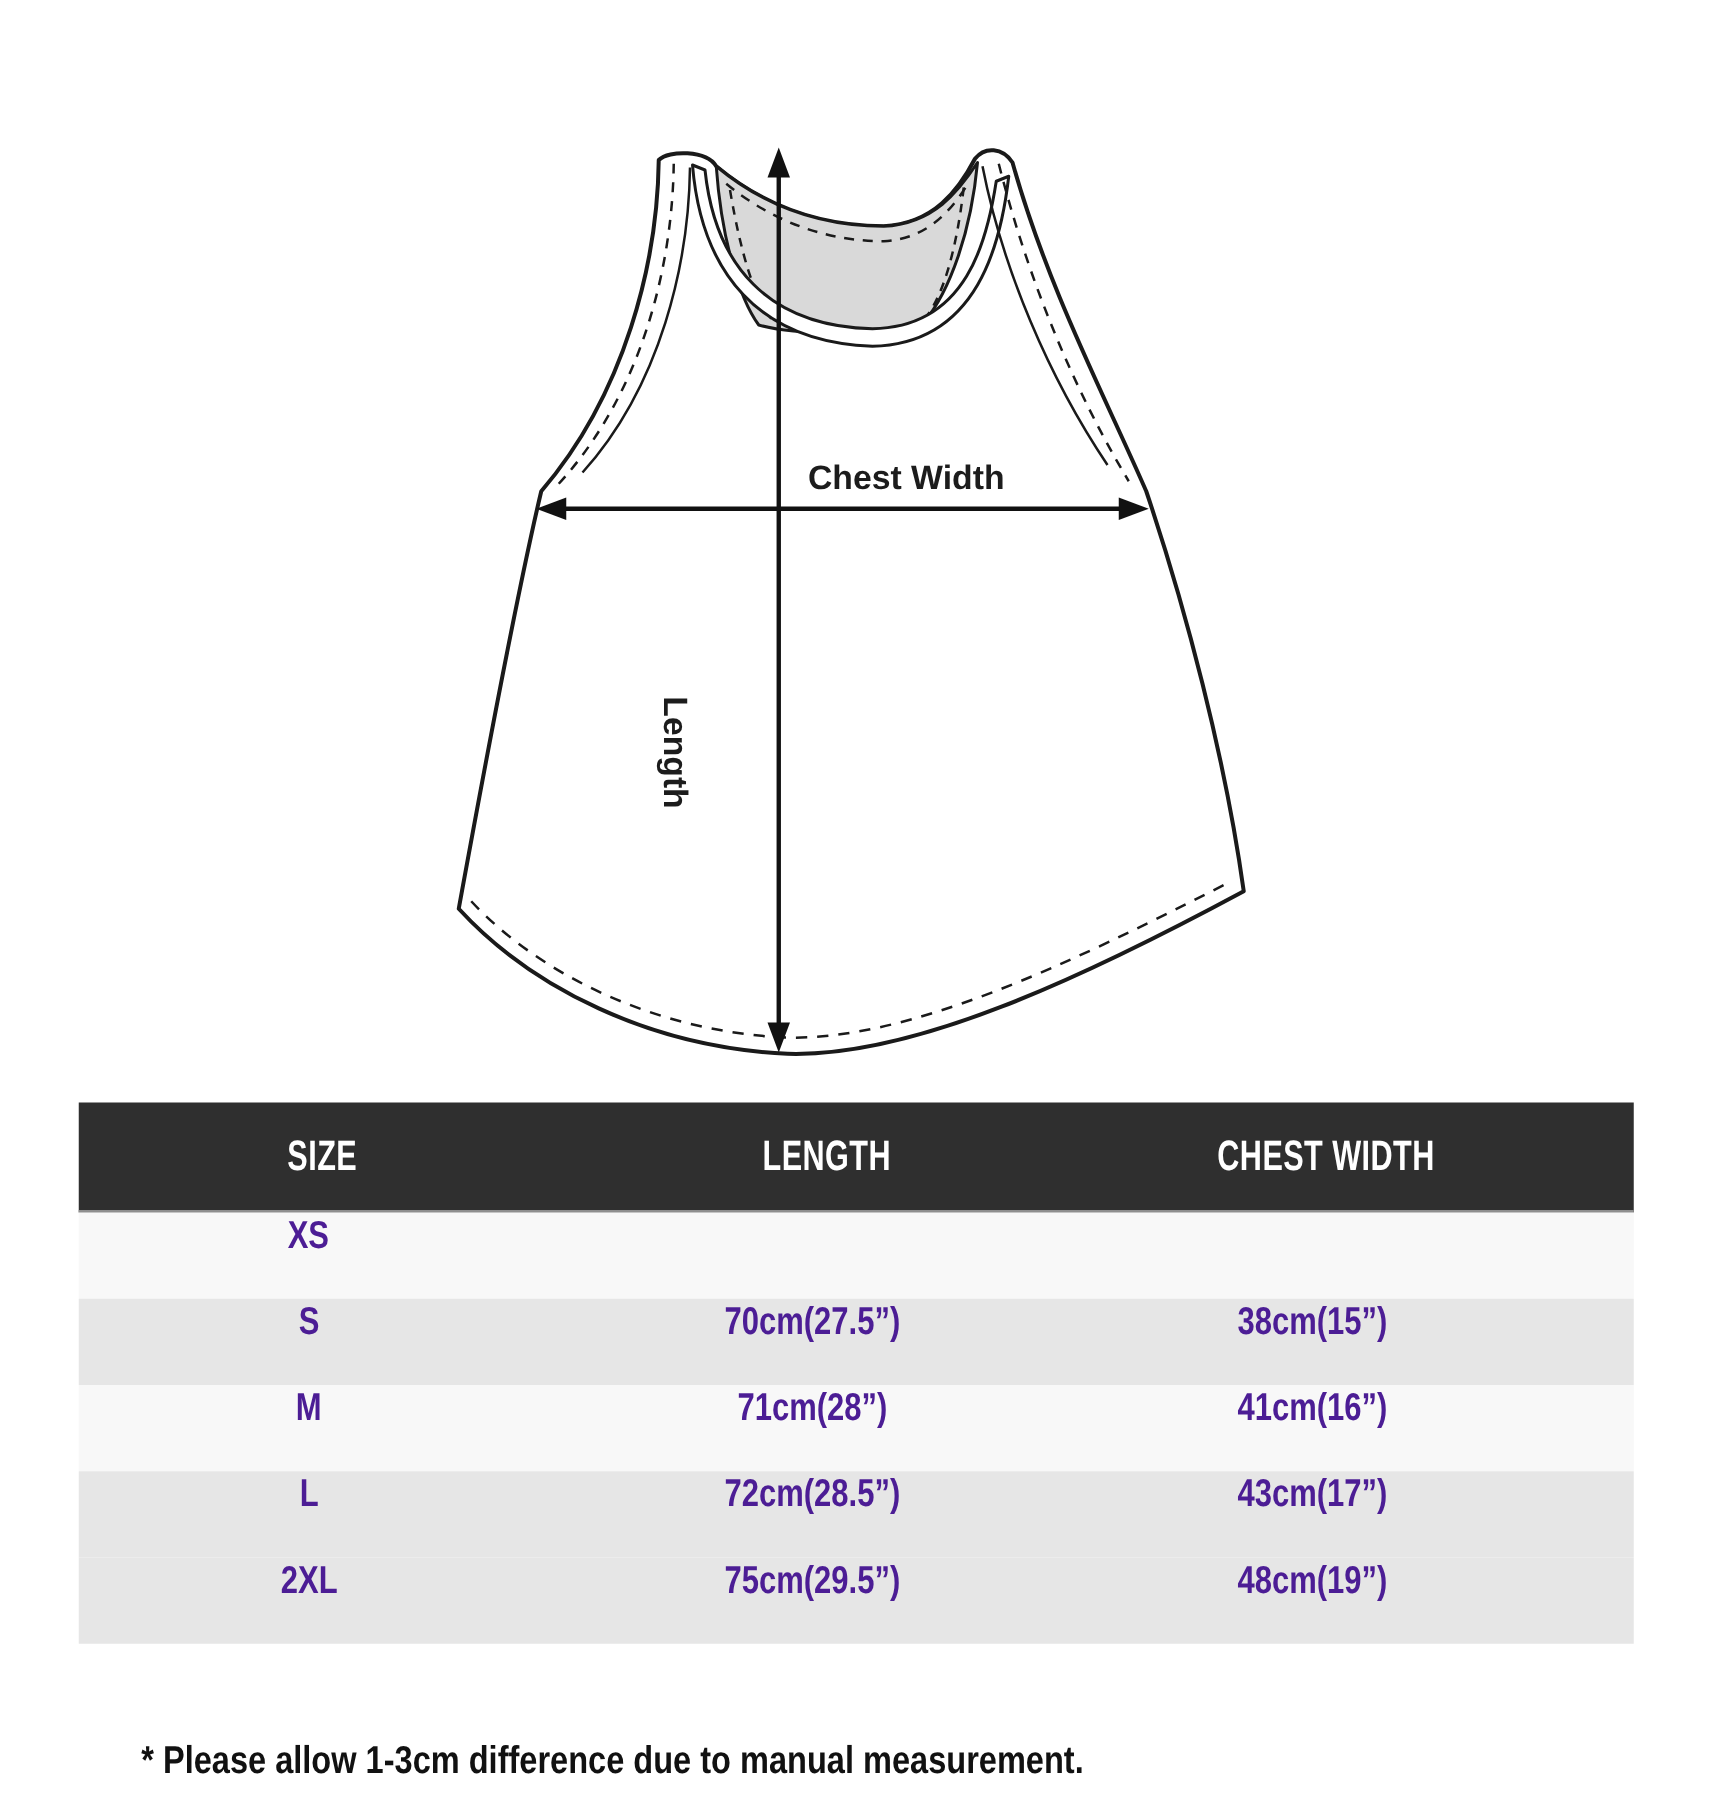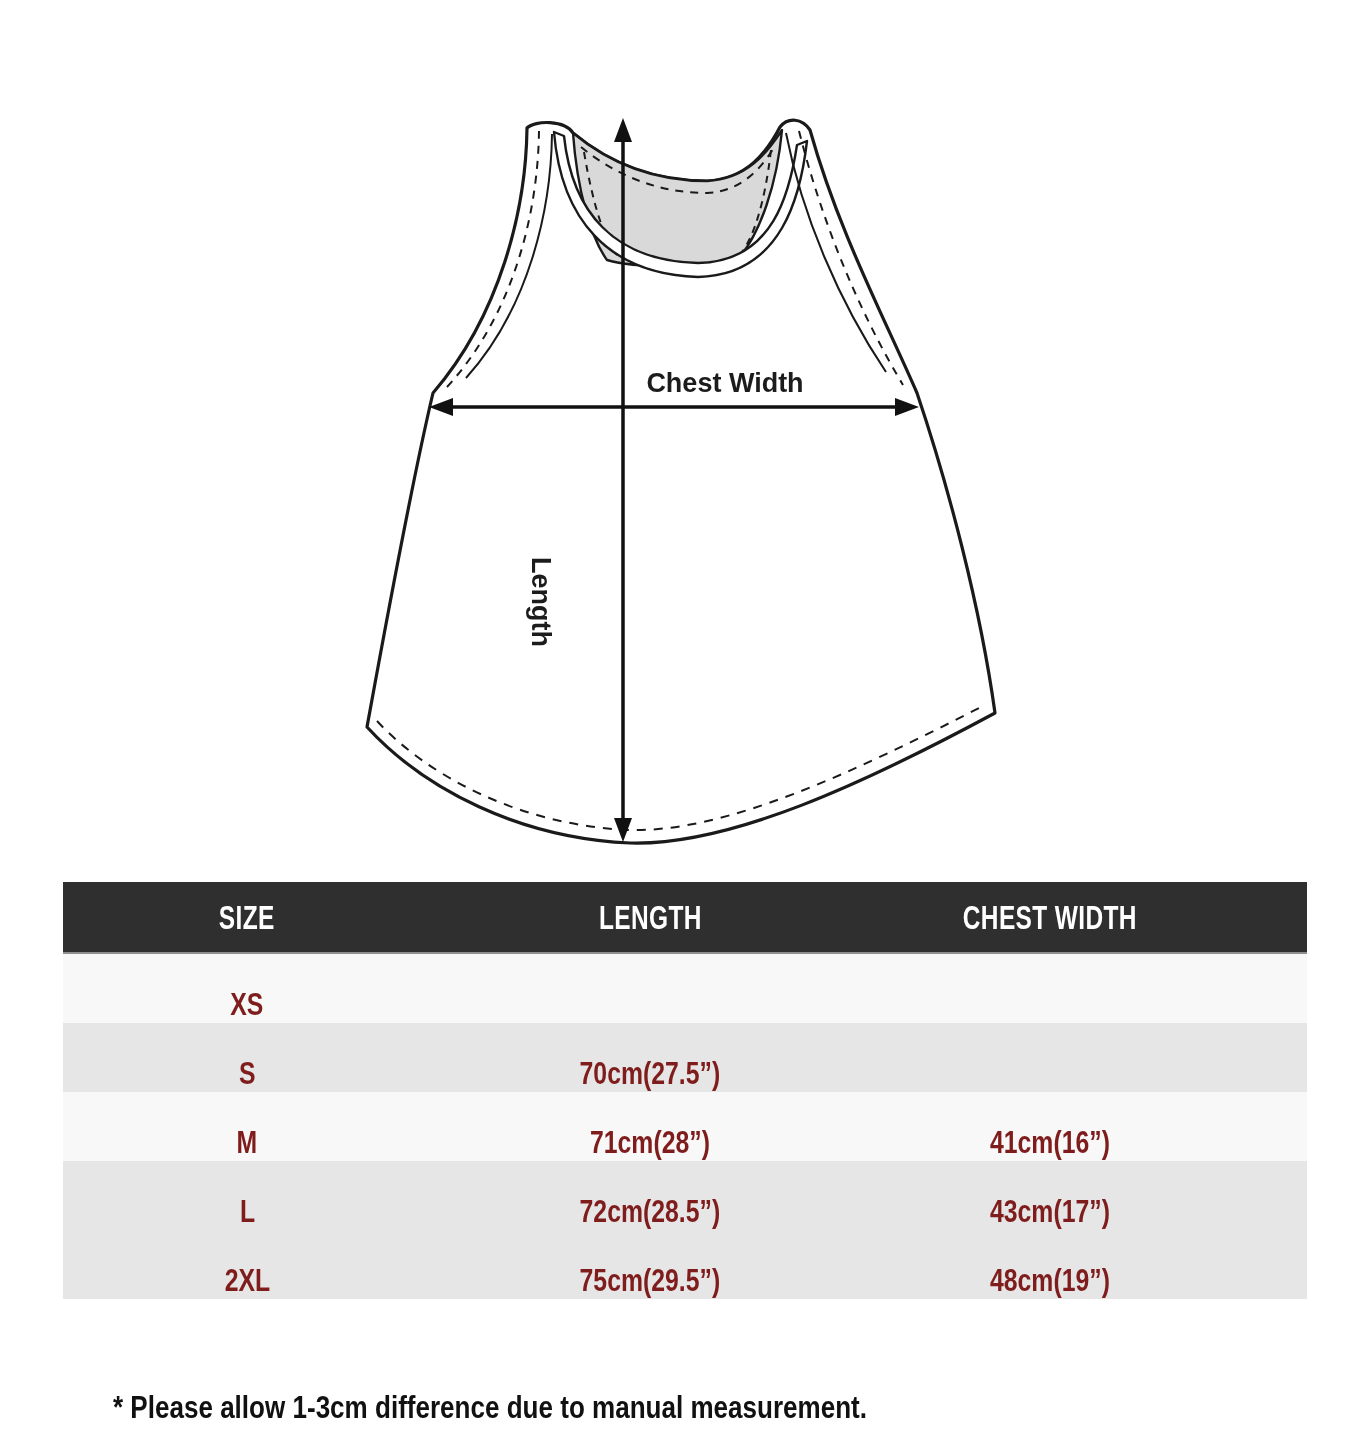--- a/index.html
+++ b/index.html
@@ -23,38 +23,38 @@
     white-space:nowrap;
   }
   .dim-label.chest { left:395px; top:293px; transform:translate(-50%,-50%); }
   .dim-label.length { left:210px; top:512px; transform:translate(-50%,-50%) rotate(90deg); }
 
   
   .size-table {
     position:absolute; left:63px; top:882px; width:1244px;
   }
   .thead {
-    height:72px; background:#2f2f2f;
+    height:88px; background:#2f2f2f;
     border-bottom:2px solid #8f8f8f;
-    display:grid; grid-template-columns:368px 438px 362px;
+    display:grid; grid-template-columns:368px 438px 362px;padding-left:11px;
   }
   .th {
     display:flex; align-items:center; justify-content:center;
     color:#ffffff; font-weight:bold; font-size:34px;
   }
   .th span { display:inline-block; transform:scaleX(0.72); white-space:nowrap; letter-spacing:0.5px; }
   .tr {
     height:69px;
     display:grid; grid-template-columns:368px 438px 362px;
   }
   .tr.light { background:#f8f8f8; }
   .tr.shade { background:#e6e6e6; }
   .td {
-    display:flex; align-items:flex-end; justify-content:center;
-    color:#7f1d1d; font-weight:bold; font-size:31px;margin-top:18px;
+    display:flex; align-items:flex-start; justify-content:center;
+    color:#4c1d95; font-weight:bold; font-size:31px;
   }
   .td span { display:inline-block; transform:scaleX(0.80); white-space:nowrap; }
 
   
   .footnote {
     position:absolute; left:113px; top:1390px;
     font-weight:bold; font-size:31px; color:#111111;
     transform:scaleX(0.84); transform-origin:left center;
     white-space:nowrap;
   }
@@ -146,20 +146,23 @@
           <span>XS</span>
         </div>
     </div>
     <div class="tr shade">
       <div class="td">
           <span>S</span>
         </div>
       <div class="td">
           <span>70cm(27.5”)</span>
         </div>
+      <div class="td">
+          <span>38cm(15”)</span>
+        </div>
     </div>
     <div class="tr light">
       <div class="td">
           <span>M</span>
         </div>
       <div class="td">
           <span>71cm(28”)</span>
         </div>
       <div class="td">
           <span>41cm(16”)</span>

